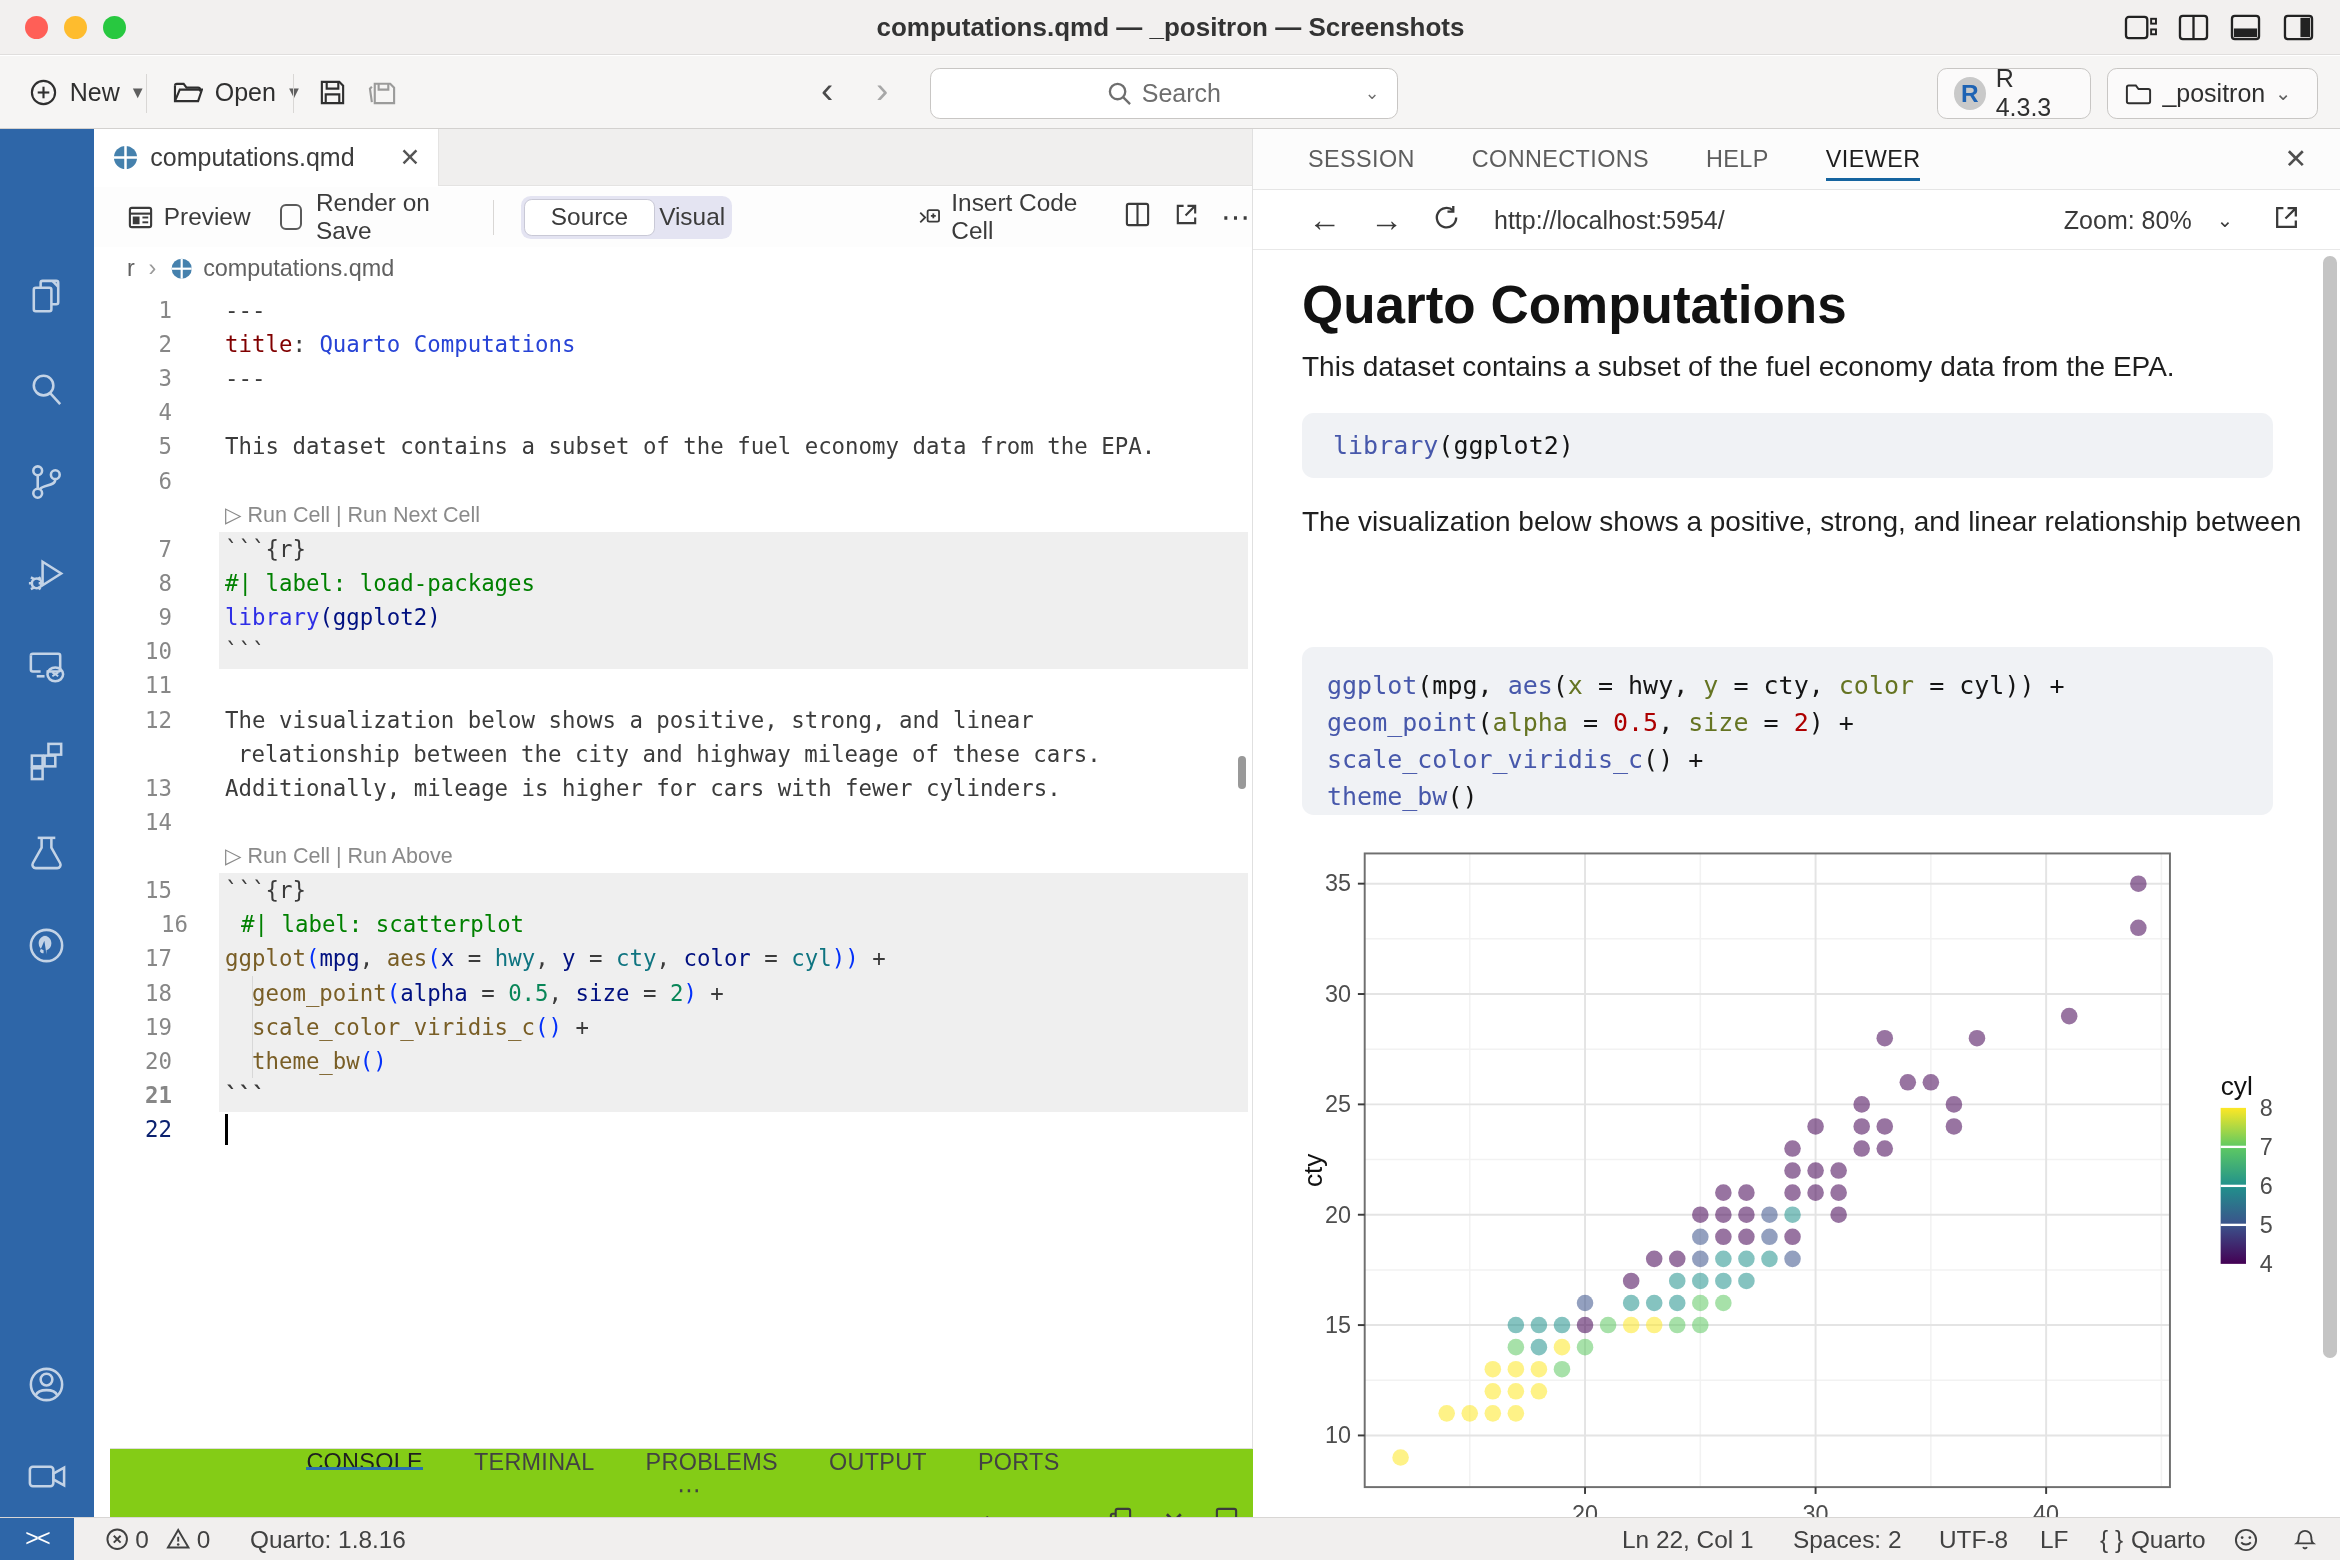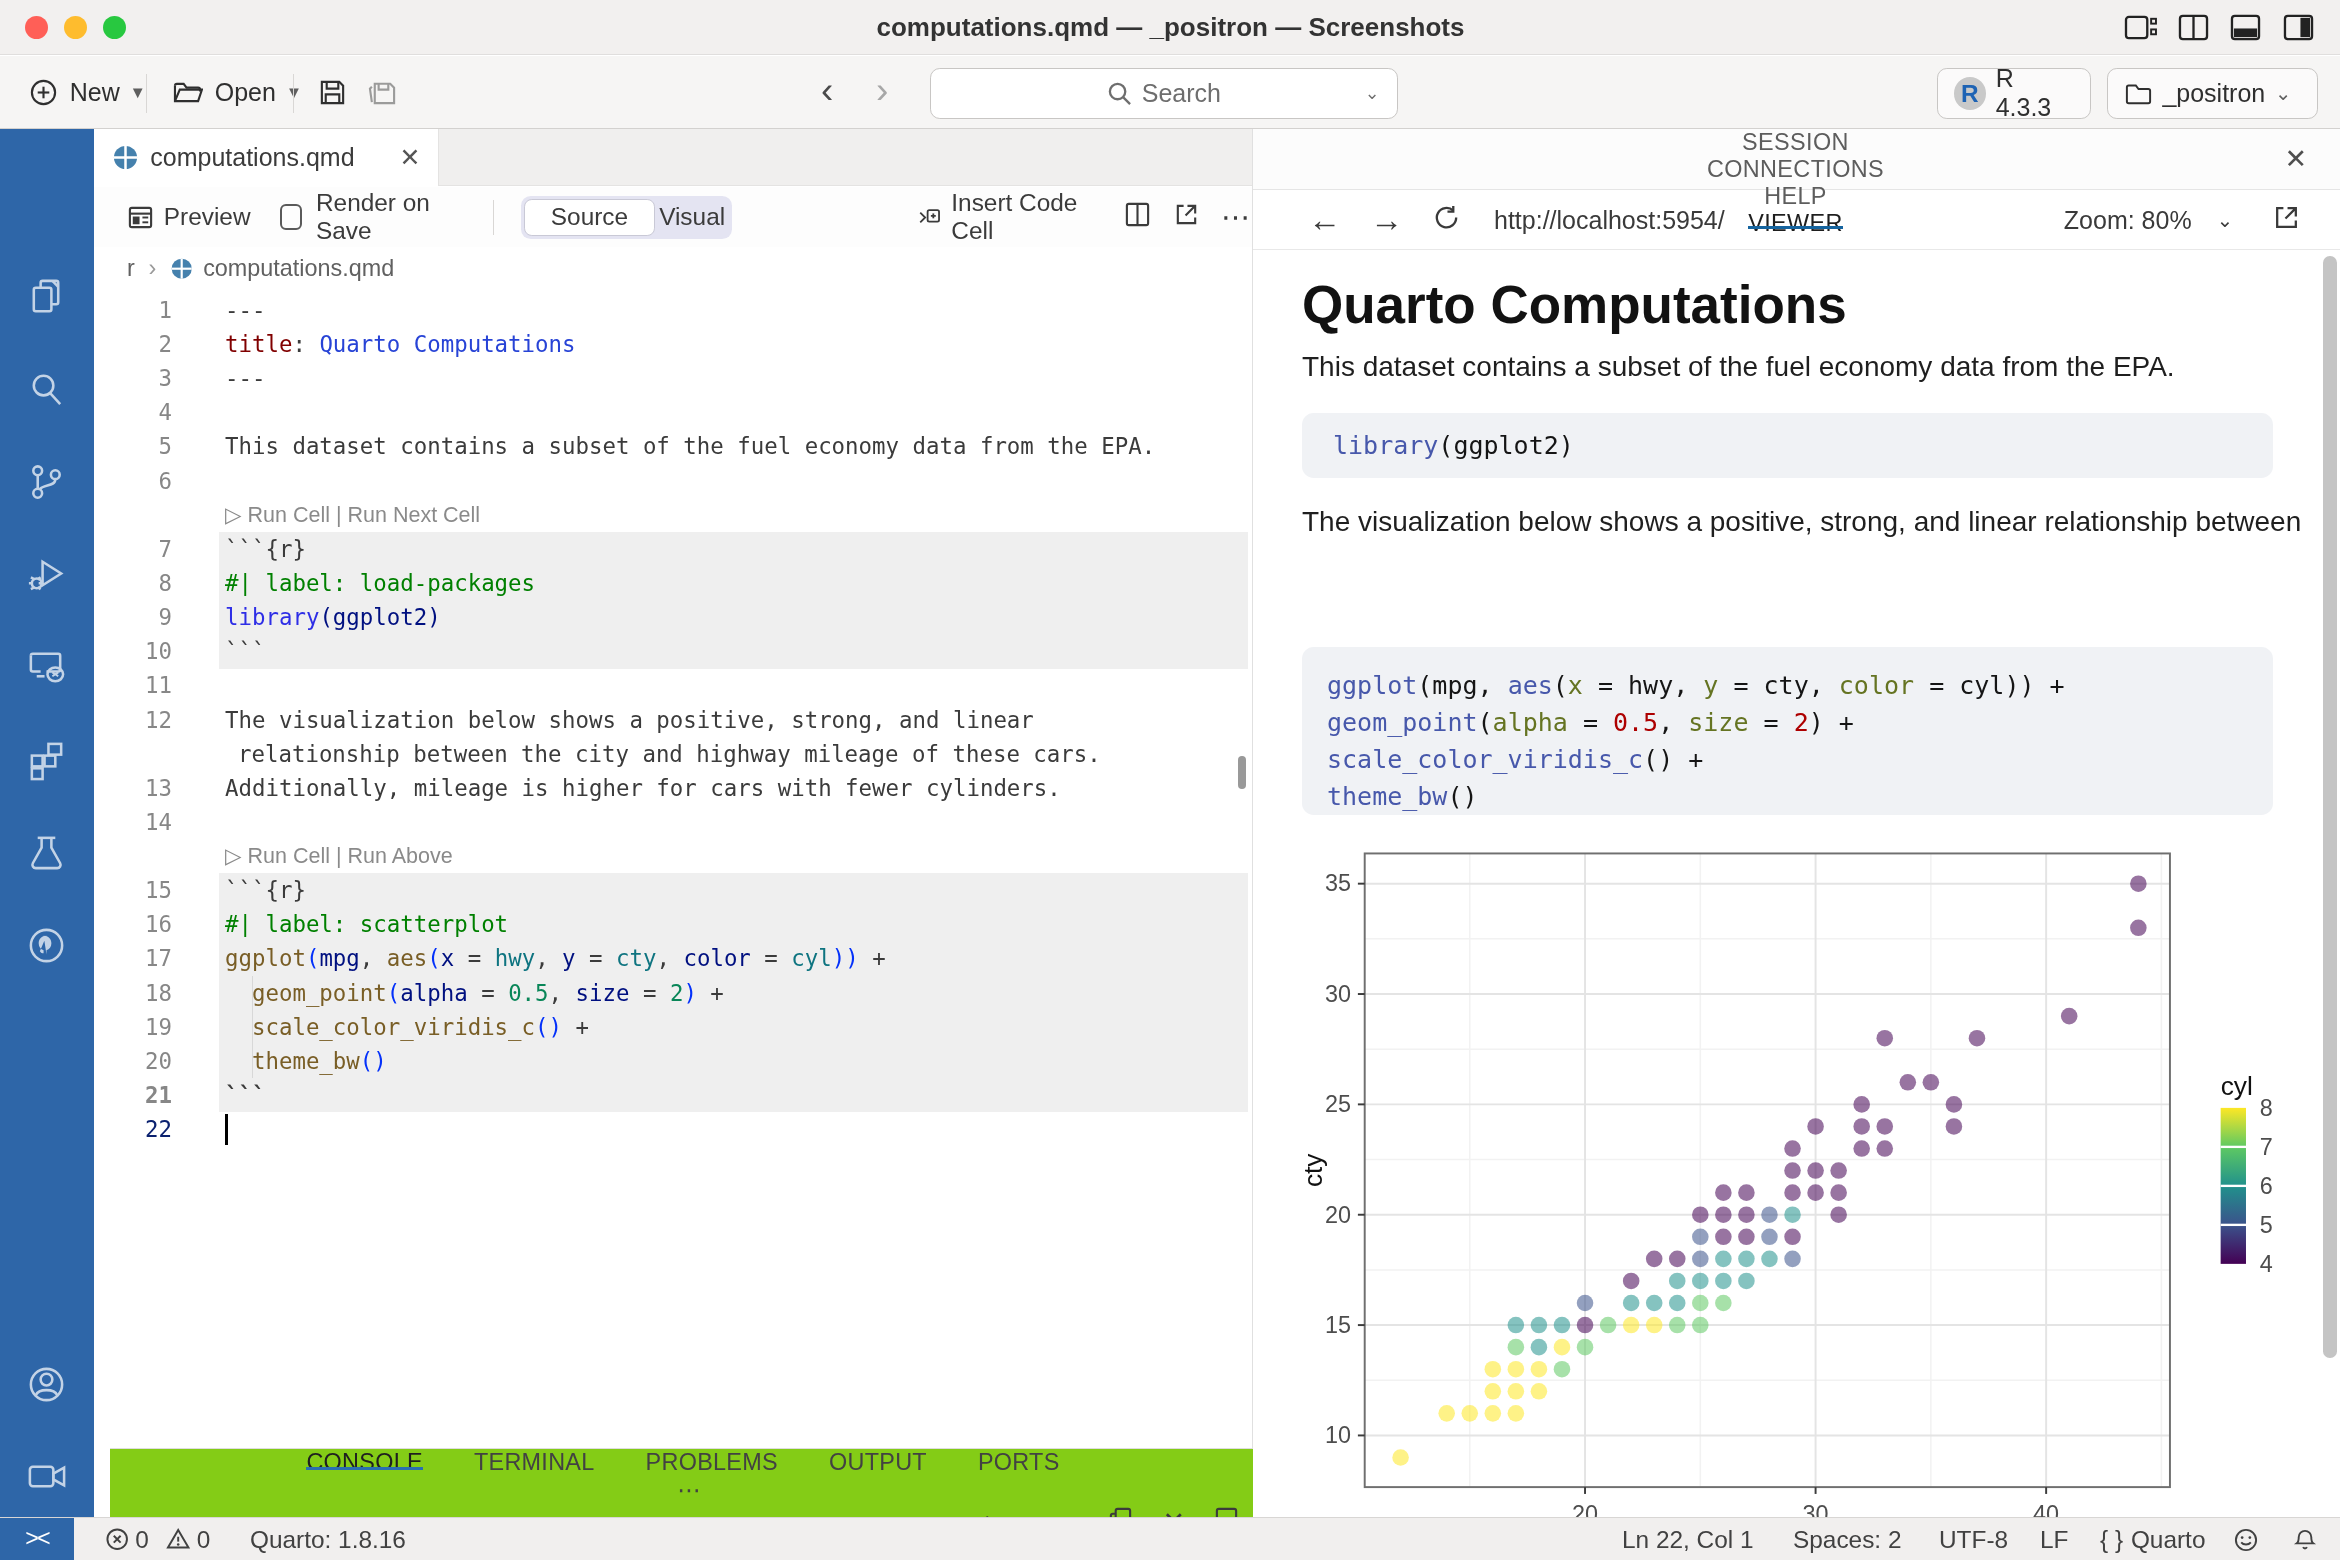--- a/index.html
+++ b/index.html
@@ -60,21 +60,21 @@
 
   
   #panel { left:16px; bottom:0; width:100%; height:69px; background:#84cc16; border-top:1px solid #ddd; display:flex; align-items:center;flex-direction:column; }
   .ptab { font-size:23.4px; color:#424242; letter-spacing:0.3px; margin-right:51px; position:relative; height:100%; display:flex; align-items:center; }
   .ptab-active { color:#1f1f1f; }
   .ptab-active::after { content:""; position:absolute; left:0; right:0; bottom:5.9px; height:2.9px; background:#2a6fb0; }
   .picon { color:#3b3b3b; font-size:27px; margin-left:29px; }
 
   
   #right-panel { left:1253px; top:129px; width:1087px; bottom:43px; background:#fff; }
-  #rp-tabs { left:0; top:0; width:100%; height:61px; background:#fcfcfc; border-bottom:1px solid #e5e5e5; display:flex; align-items:center; padding-left:55px;flex-direction:column; }
+  #rp-tabs { left:0; top:0; width:100%; height:61px; background:#fcfcfc; border-bottom:1px solid #e5e5e5; display:flex; align-items:center; padding-left:55px; }
   .rtab { font-size:23.4px; color:#5d5d5d; letter-spacing:0.4px; margin-right:57px; position:relative; height:100%; display:flex; align-items:center; }
   .rtab-active { color:#1e1e1e; }
   .rtab-active::after { content:""; position:absolute; left:0; right:0; bottom:7.8px; height:2.9px; background:#15649f; }
   #rp-close { position:absolute; right:33px; top:13.7px; font-size:27px; color:#4f4f4f; }
   #viewer-toolbar { left:0; top:62px; width:100%; height:59px; display:flex; align-items:center; font-size:25px; color:#3a3a3a; border-bottom:1px solid #e8e8e8; }
   #viewer { left:0; top:123px; width:100%; bottom:0; background:#fff; overflow:hidden; }
   #v-scroll { position:absolute; right:2.9px; top:3.9px; width:13.7px; height:1102px; border-radius:6.8px; background:#c4c4c4; }
 
   #v-h1 { position:absolute; left:49px; top:21.5px; font-size:53px; font-weight:bold; color:#121212; }
   #v-p1 { position:absolute; left:49px; top:99px; font-size:28px; color:#1f1f1f; }
@@ -334,21 +334,21 @@
       <div class="abs crow" style="top: 276px;"><span class="gut">8</span><span class="ctext"><span class="tk-comment">#| label: load-packages</span></span></div>
       <div class="abs crow" style="top: 310px;"><span class="gut">9</span><span class="ctext"><span class="tk-kw">library</span><span class="tk-navy">(</span><span class="tk-navy">ggplot2</span><span class="tk-navy">)</span></span></div>
       <div class="abs crow" style="top: 344px;"><span class="gut">10</span><span class="ctext"><span class="tk-meta">```</span></span></div>
       <div class="abs crow" style="top: 378px;"><span class="gut">11</span><span class="ctext"></span></div>
       <div class="abs crow" style="top: 413px;"><span class="gut">12</span><span class="ctext"><span class="tk-text">The visualization below shows a positive, strong, and linear</span></span></div>
       <div class="abs crow" style="top: 447px;"><span class="ctext" style="left: 144px;"><span class="tk-text">relationship between the city and highway mileage of these cars.</span></span></div>
       <div class="abs crow" style="top: 481px;"><span class="gut">13</span><span class="ctext"><span class="tk-text">Additionally, mileage is higher for cars with fewer cylinders.</span></span></div>
       <div class="abs crow" style="top: 515px;"><span class="gut">14</span><span class="ctext"></span></div>
       <div class="abs crow" style="top: 549px;"><span class="runcell">▷ Run Cell | Run Above</span></div>
       <div class="abs crow" style="top: 583px;"><span class="gut">15</span><span class="ctext"><span class="tk-meta">```{r}</span></span></div>
-      <div class="abs crow" style="top: 617px;"><span class="gut">16</span><span class="ctext"><span class="tk-comment">#| label: scatterplot</span></span></div>
+      <div class="abs crow" style="top: 617px; margin-left: 16px;"><span class="gut">16</span><span class="ctext"><span class="tk-comment">#| label: scatterplot</span></span></div>
       <div class="abs crow" style="top: 651px;"><span class="gut">17</span><span class="ctext"><span class="tk-fn">ggplot</span><span class="tk-paren">(</span><span class="tk-navy">mpg</span><span class="tk-plain">, </span><span class="tk-fn">aes</span><span class="tk-paren">(</span><span class="tk-navy">x</span><span class="tk-op"> = </span><span class="tk-teal">hwy</span><span class="tk-plain">, </span><span class="tk-navy">y</span><span class="tk-op"> = </span><span class="tk-teal">cty</span><span class="tk-plain">, </span><span class="tk-navy">color</span><span class="tk-op"> = </span><span class="tk-teal">cyl</span><span class="tk-paren">))</span><span class="tk-op"> +</span></span></div>
       <div class="abs crow" style="top: 686px;"><span class="gut">18</span><span class="ctext"><span class="tk-plain">  </span><span class="tk-fn">geom_point</span><span class="tk-paren">(</span><span class="tk-navy">alpha</span><span class="tk-op"> = </span><span class="tk-num">0.5</span><span class="tk-plain">, </span><span class="tk-navy">size</span><span class="tk-op"> = </span><span class="tk-num">2</span><span class="tk-paren">)</span><span class="tk-op"> +</span></span></div>
       <div class="abs crow" style="top: 720px;"><span class="gut">19</span><span class="ctext"><span class="tk-plain">  </span><span class="tk-fn">scale_color_viridis_c</span><span class="tk-paren">()</span><span class="tk-op"> +</span></span></div>
       <div class="abs crow" style="top: 754px;"><span class="gut">20</span><span class="ctext"><span class="tk-plain">  </span><span class="tk-fn">theme_bw</span><span class="tk-paren">()</span></span></div>
       <div class="abs crow" style="top: 788px; font-weight: bold;"><span class="gut">21</span><span class="ctext"><span class="tk-meta">```</span></span></div>
       <div class="abs crow" style="top: 822px;"><span class="gut gut-active">22</span><span class="ctext"></span><span id="cursor" class="abs" style="left: 131px; top: 2px;"></span></div>
       <div id="indent-guide" class="abs" style="left: 158px; top: 686px; height: 102px;"></div>
       <div id="ed-scroll-pill" class="abs" style="right: 5.9px; top: 466px;"></div>
     </div>
   <div id="panel" class="abs">

